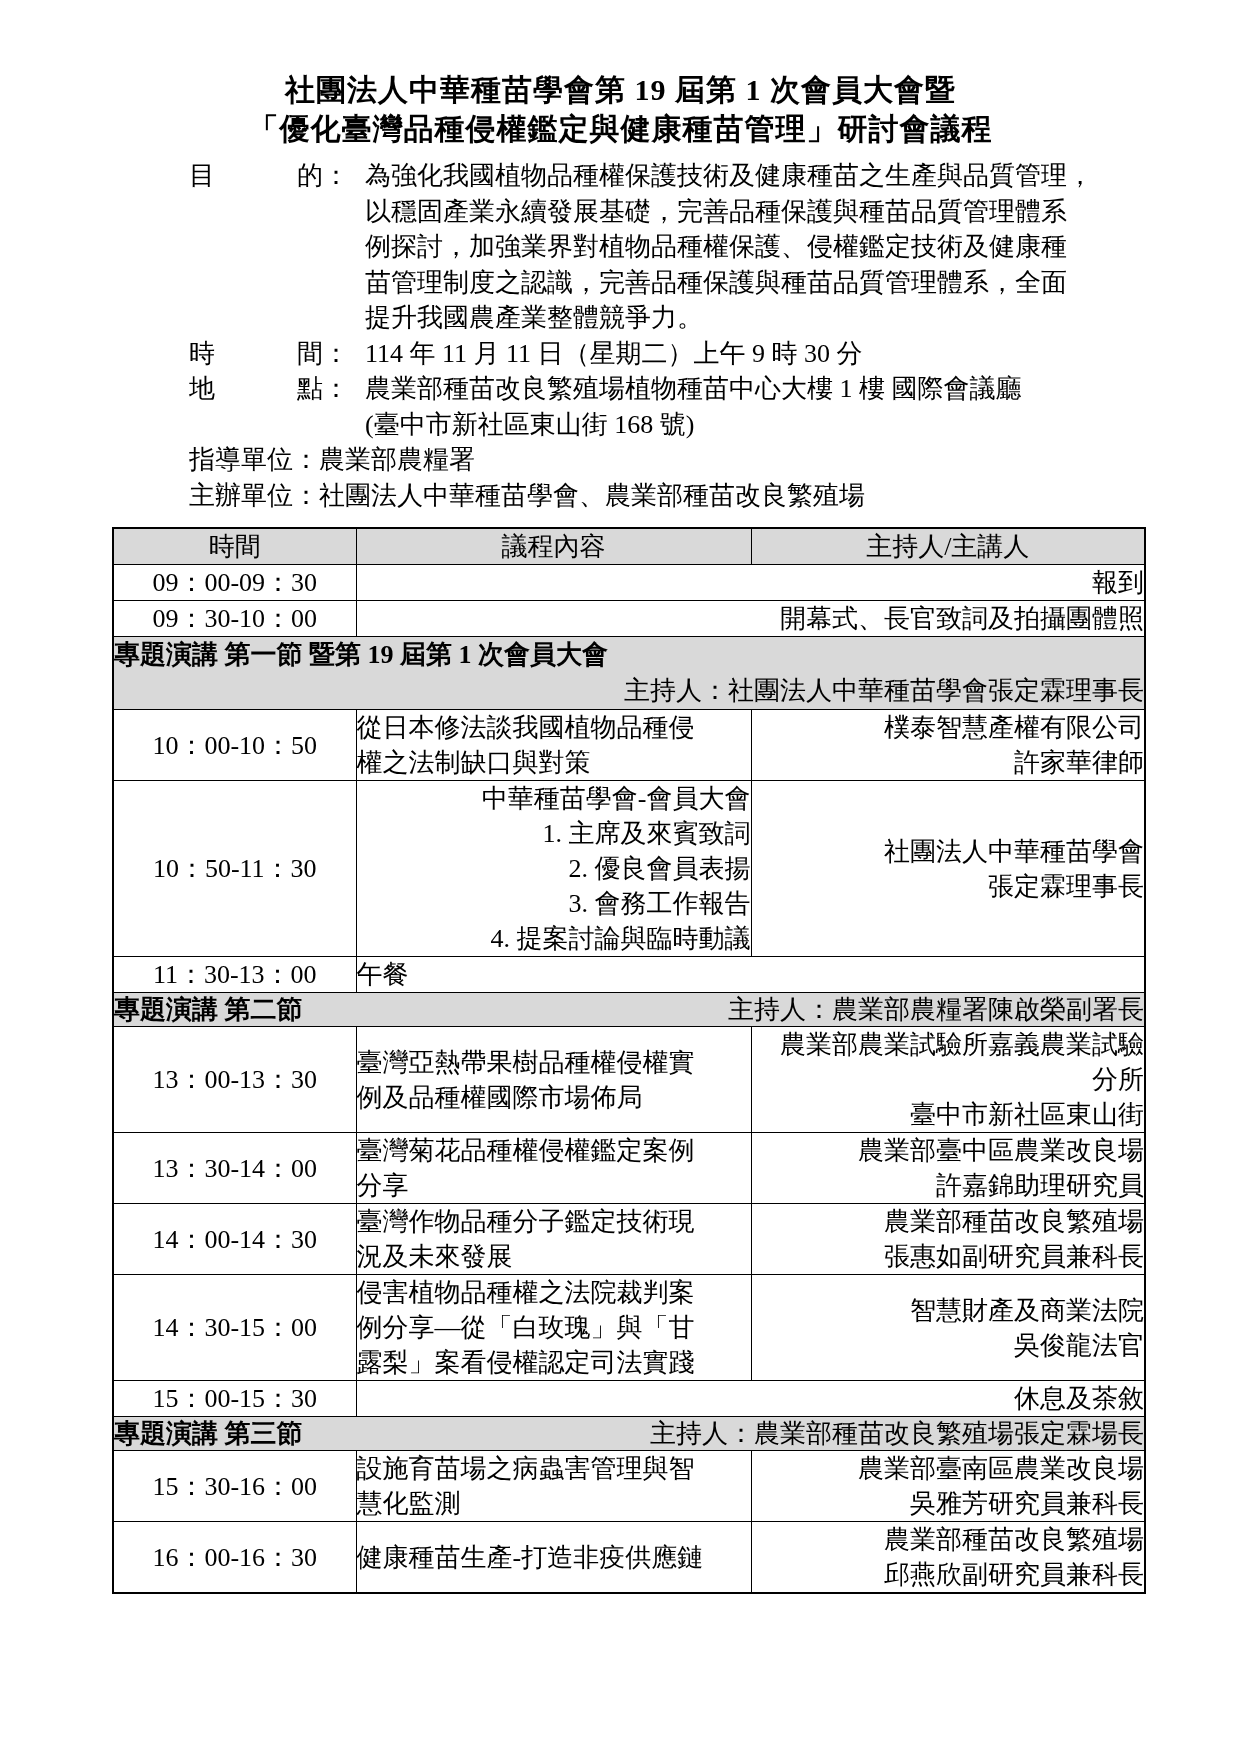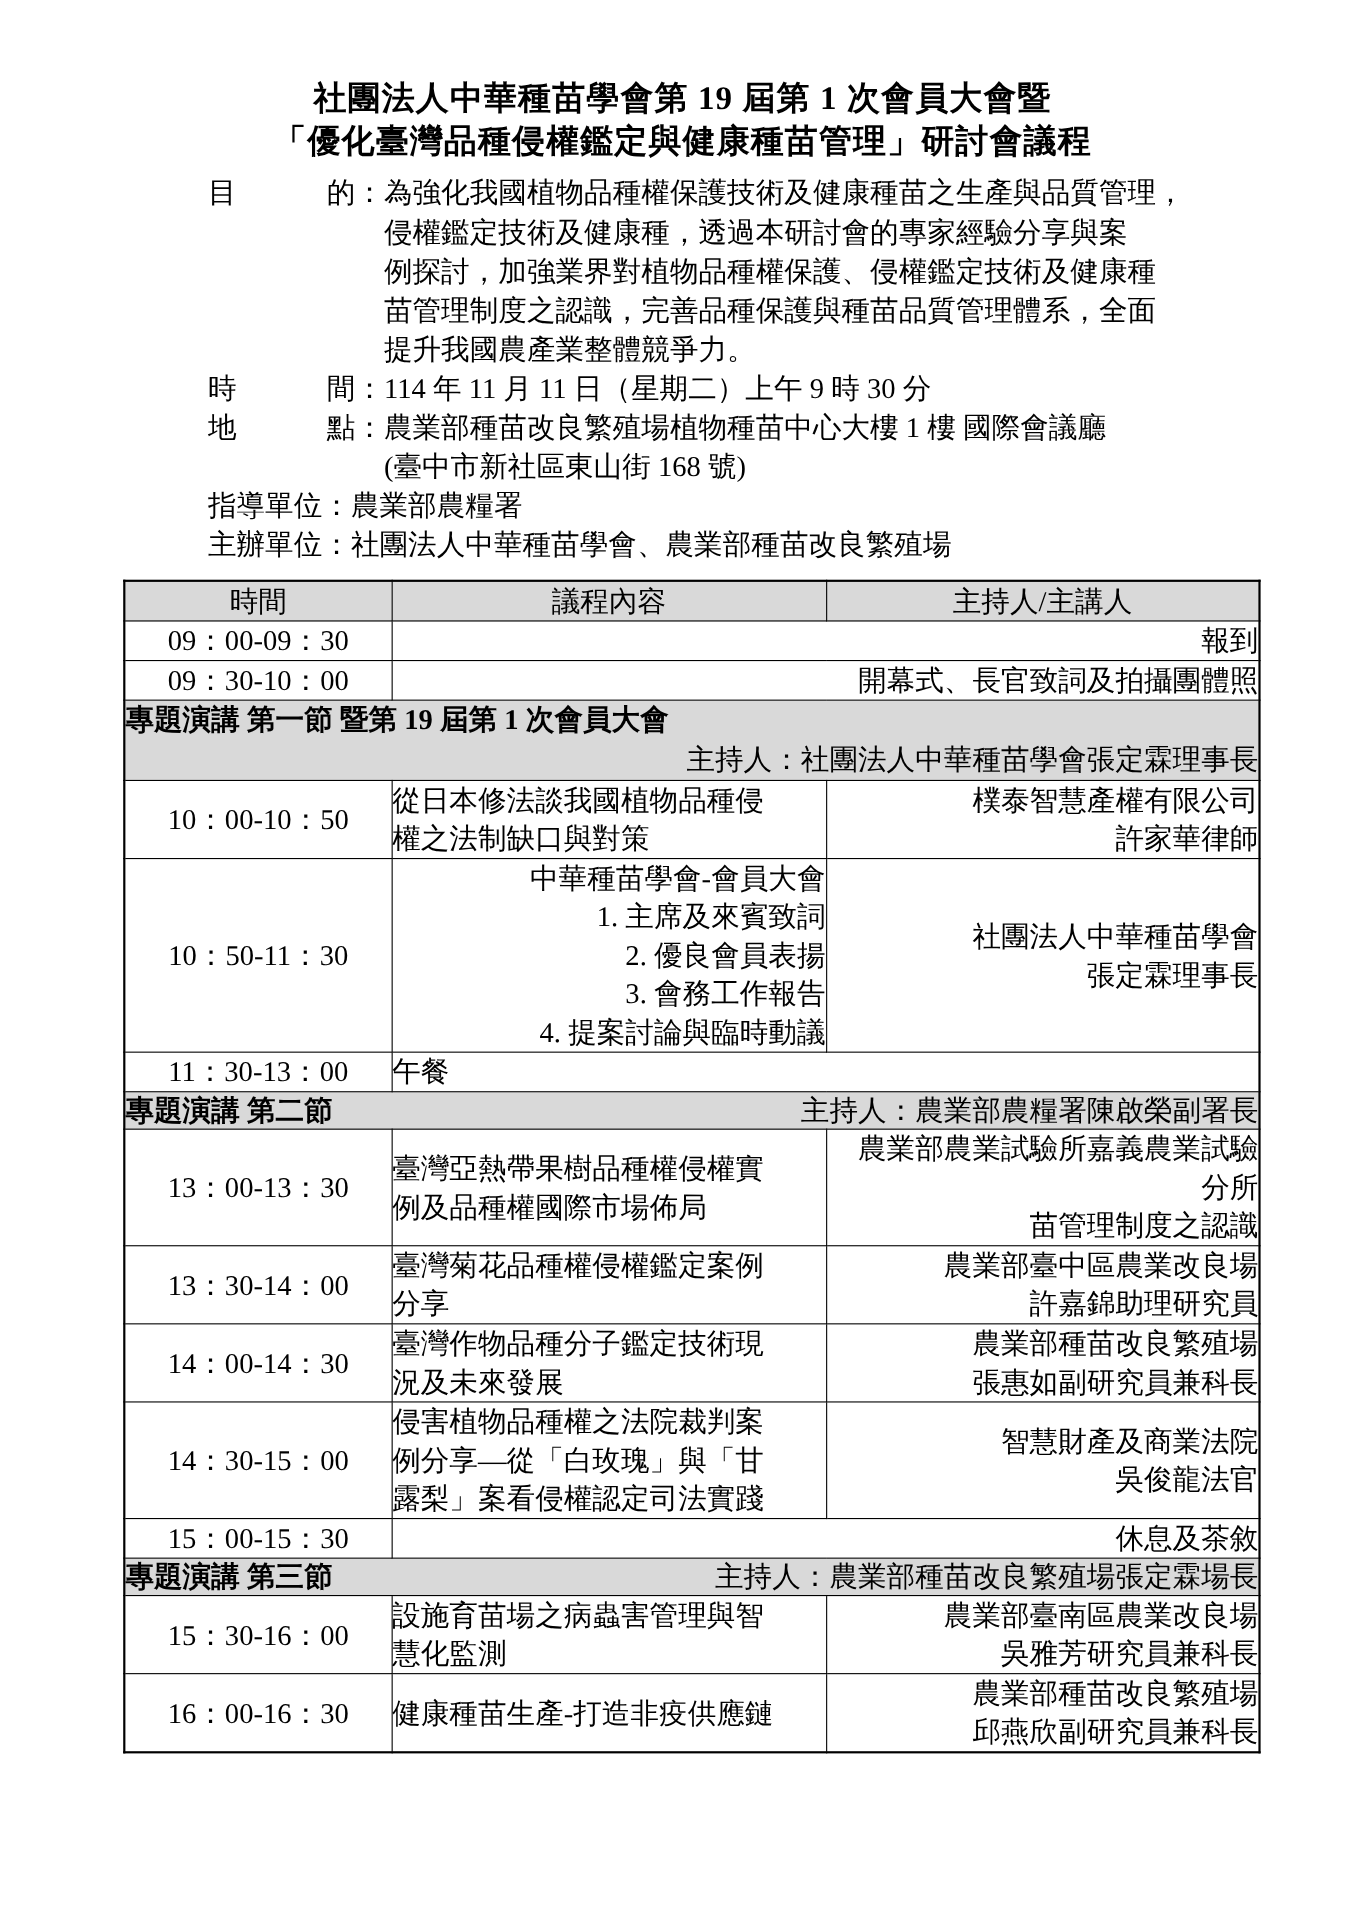--- a/index.html
+++ b/index.html
@@ -19,21 +19,21 @@
   }
   .info{
     margin:10px 0 0 189px;
     font-size:26px;line-height:35.5px;
   }
   .info-row{display:flex;}
   .info-label{
     width:160px;flex-shrink:0;
     display:flex;justify-content:space-between;
   }
-  .info-text{flex:1;}
+  .info-text{flex:1;margin-left:16px;}
   .plain-line{margin-top:0;}
   table.agenda{
     border-collapse:collapse;table-layout:fixed;
     width:1032px;margin:14px 0 0 112px;
     border:2.5px solid #000;
   }
   table.agenda th, table.agenda td{
     border:1.5px solid #000;
     font-size:26px;line-height:35px;
     vertical-align:middle;
@@ -67,21 +67,21 @@
 
   <div class="info">
 
     <div class="info-row">
       <div class="info-label">
         <span>目</span>
         <span>的：</span>
       </div>
       <div class="info-text">
         <div>為強化我國植物品種權保護技術及健康種苗之生產與品質管理，</div>
-        <div>侵權鑑定技術及健康種，透過本研討會的專家經驗分享與案</div>
+        <div>以穩固產業永續發展基礎，完善品種保護與種苗品質管理體系</div>
         <div>例探討，加強業界對植物品種權保護、侵權鑑定技術及健康種</div>
         <div>苗管理制度之認識，完善品種保護與種苗品質管理體系，全面</div>
         <div>提升我國農產業整體競爭力。</div>
       </div>
     </div>
 
     <div class="info-row">
       <div class="info-label">
         <span>時</span>
         <span>間：</span>
@@ -177,21 +177,21 @@
         </tr>
         <tr>
           <td class="cell-time">13：00-13：30</td>
           <td class="cell-content center">
             <div>臺灣亞熱帶果樹品種權侵權實</div>
             <div>例及品種權國際市場佈局</div>
           </td>
           <td class="cell-speaker">
             <div>農業部農業試驗所嘉義農業試驗</div>
             <div>分所</div>
-            <div>苗管理制度之認識</div>
+            <div>臺中市新社區東山街</div>
           </td>
         </tr>
         <tr>
           <td class="cell-time">13：30-14：00</td>
           <td class="cell-content center">
             <div>臺灣菊花品種權侵權鑑定案例</div>
             <div>分享</div>
           </td>
           <td class="cell-speaker">
             <div>農業部臺中區農業改良場</div>

